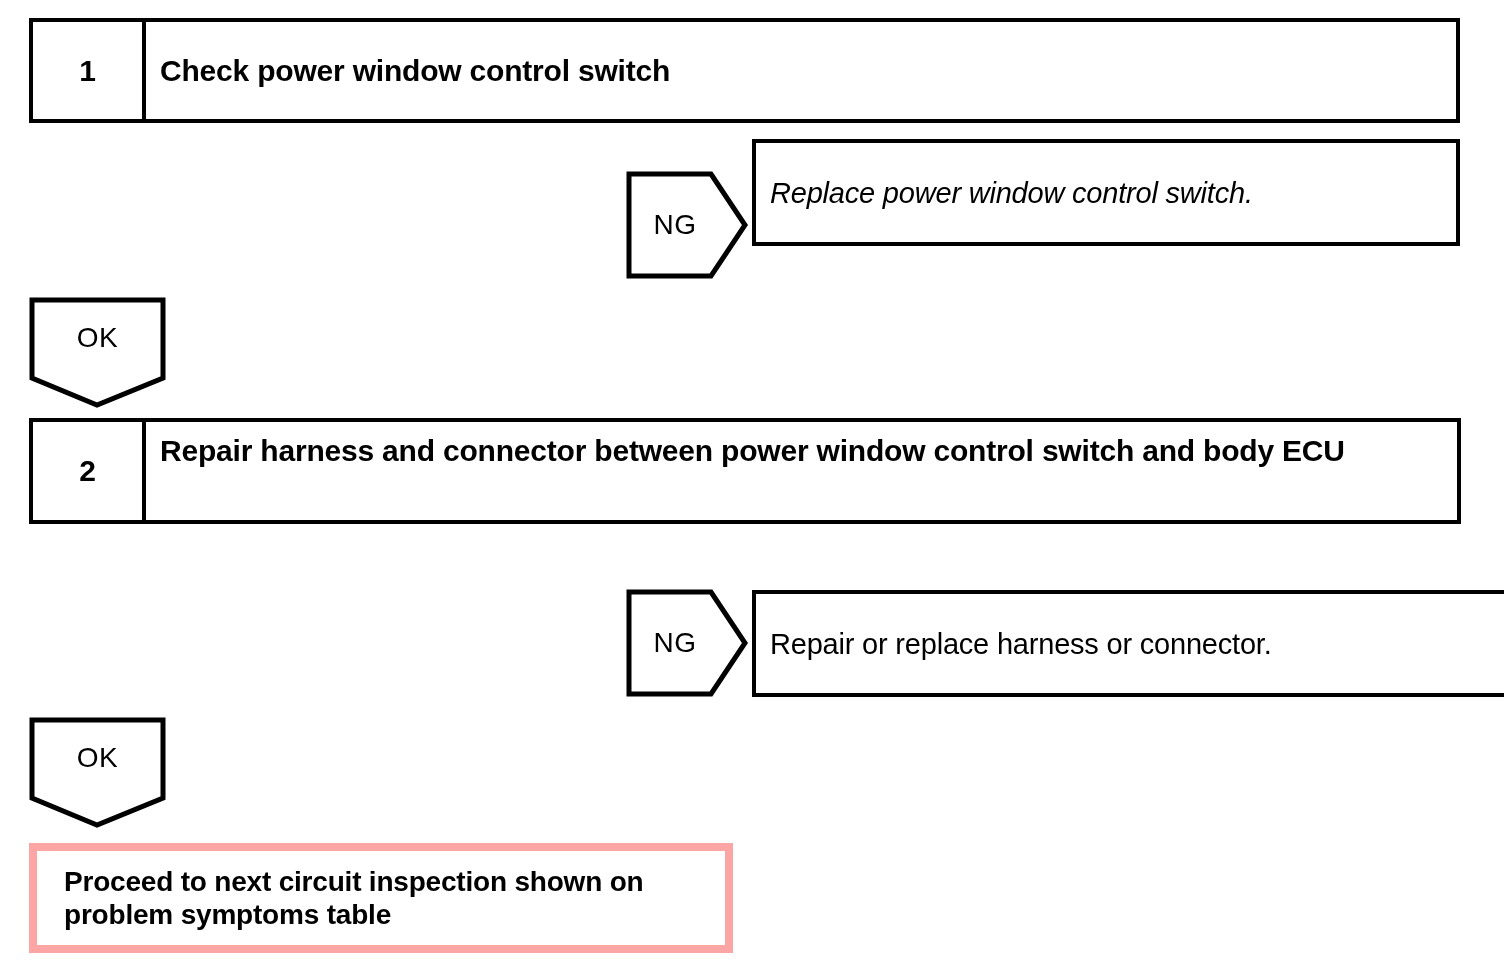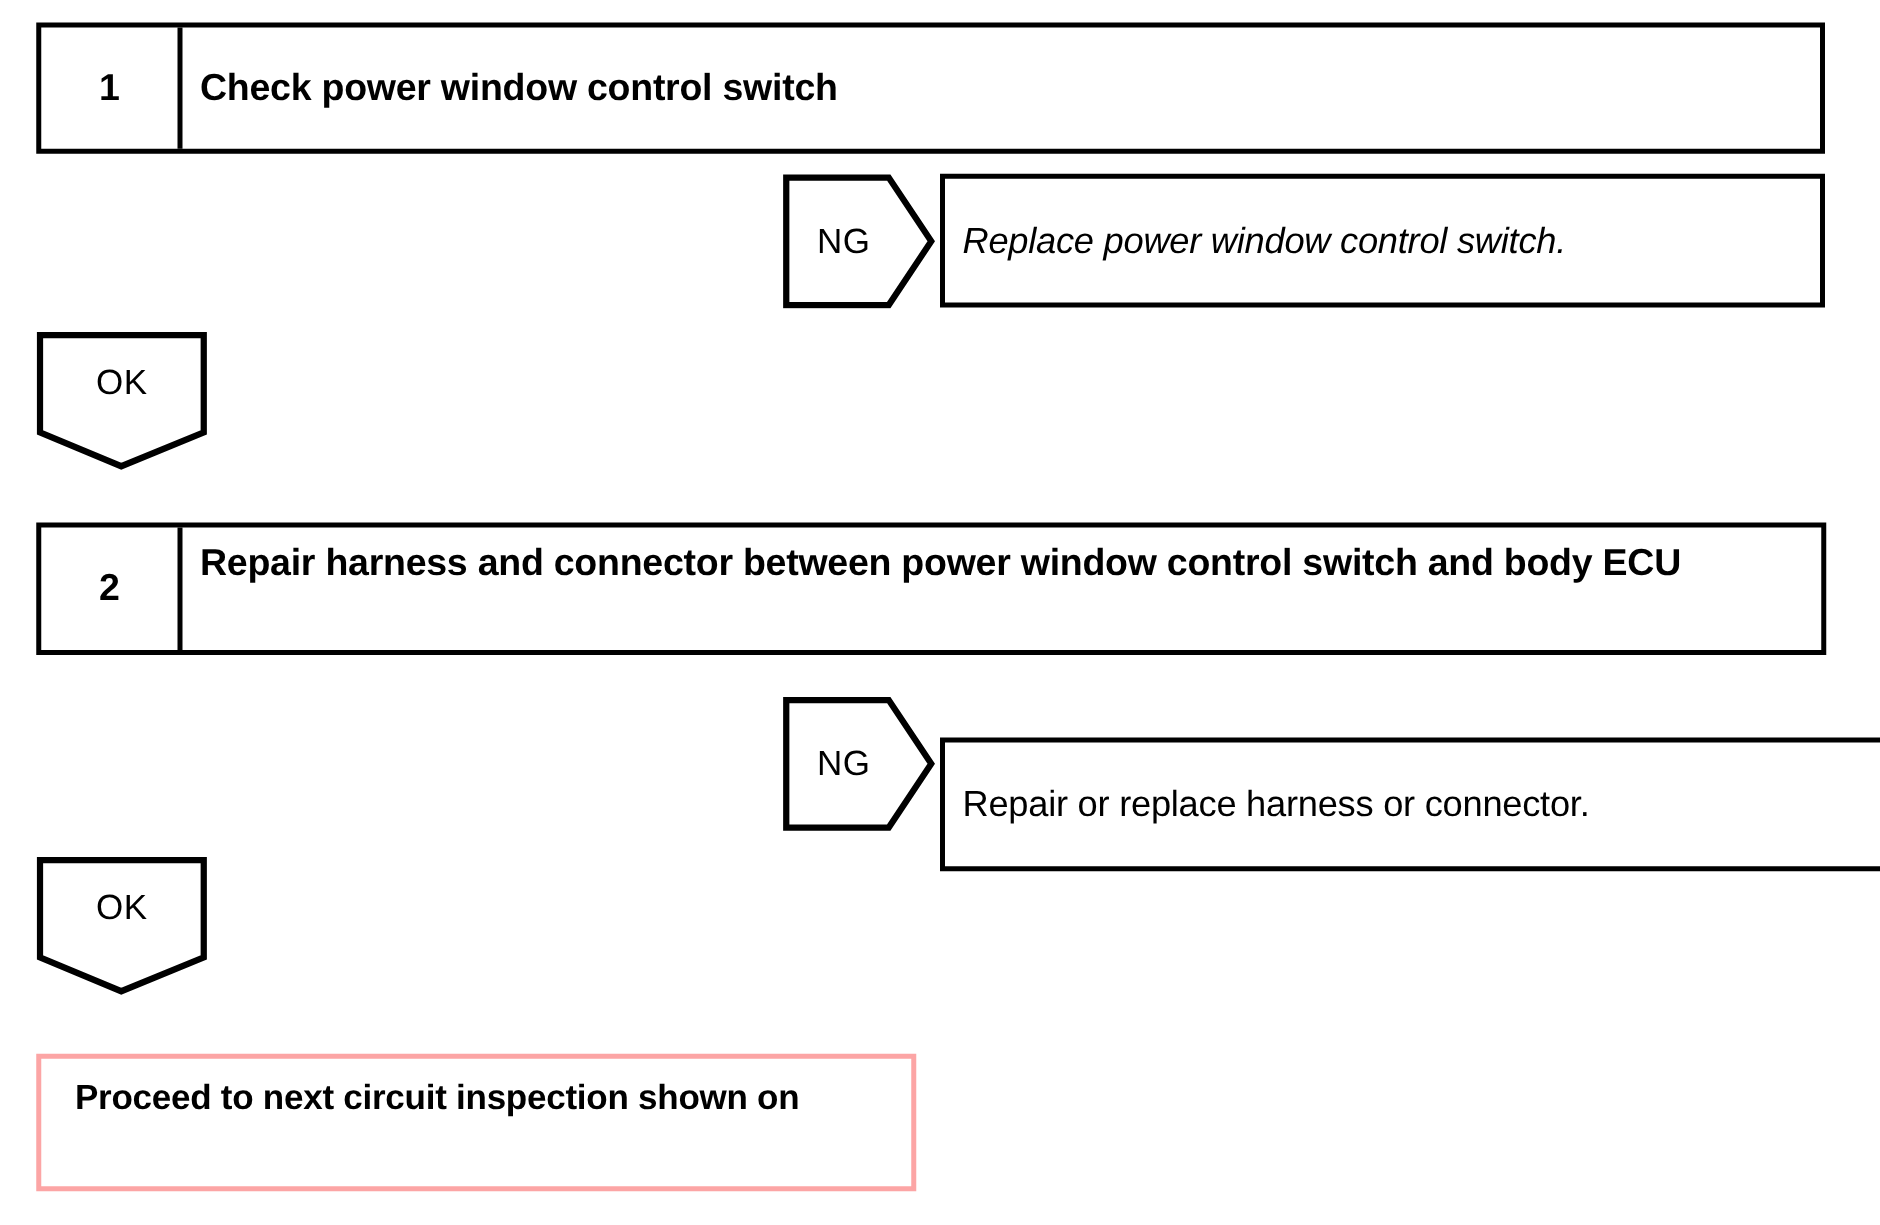--- a/index.html
+++ b/index.html
@@ -58,31 +58,31 @@
     display: flex;
     align-items: center;
     font-size: 29px;
     line-height: 32px;
     letter-spacing: -0.2px;
     padding-left: 14px;
   }
 
   
   .terminal-box {
-    border: 4px solid #fca5a5;
+    border: 8px solid #fca5a5;
     background: #fff;
     font-size: 28px;
     font-weight: bold;
     line-height: 33px;
     letter-spacing: -0.2px;
     padding: 14px 10px 0 27px;
   }
 
   
-  .arrow-wrap { position: absolute; }
+  .arrow-wrap { position: absolute; margin-top: 32px; }
   .arrow-wrap svg { display: block; }
   .arrow-label {
     position: absolute;
     font-size: 28px;
     font-weight: normal;
     letter-spacing: 0.5px;
     text-align: center;
     white-space: nowrap;
   }
 </style>
@@ -130,13 +130,14 @@
 
 <div class="arrow-wrap" style="left:29px; top:685px;">
   <svg width="137" height="111" viewBox="0 0 137 111" aria-hidden="true">
     <polygon points="3,3 134,3 134,81 68,108 3,81" fill="#ffffff" stroke="#000000" stroke-width="5" stroke-linejoin="miter"></polygon>
   </svg>
   <div class="arrow-label" style="left:0; top:25px; width:137px;">OK</div>
 </div>
 
 <div class="node terminal-box" style="left:29px; top:843px; width:704px; height:110px;">
   <div>Proceed to next circuit inspection shown on</div>
+  <div>problem symptoms table</div>
 </div>
 
 </body></html>

